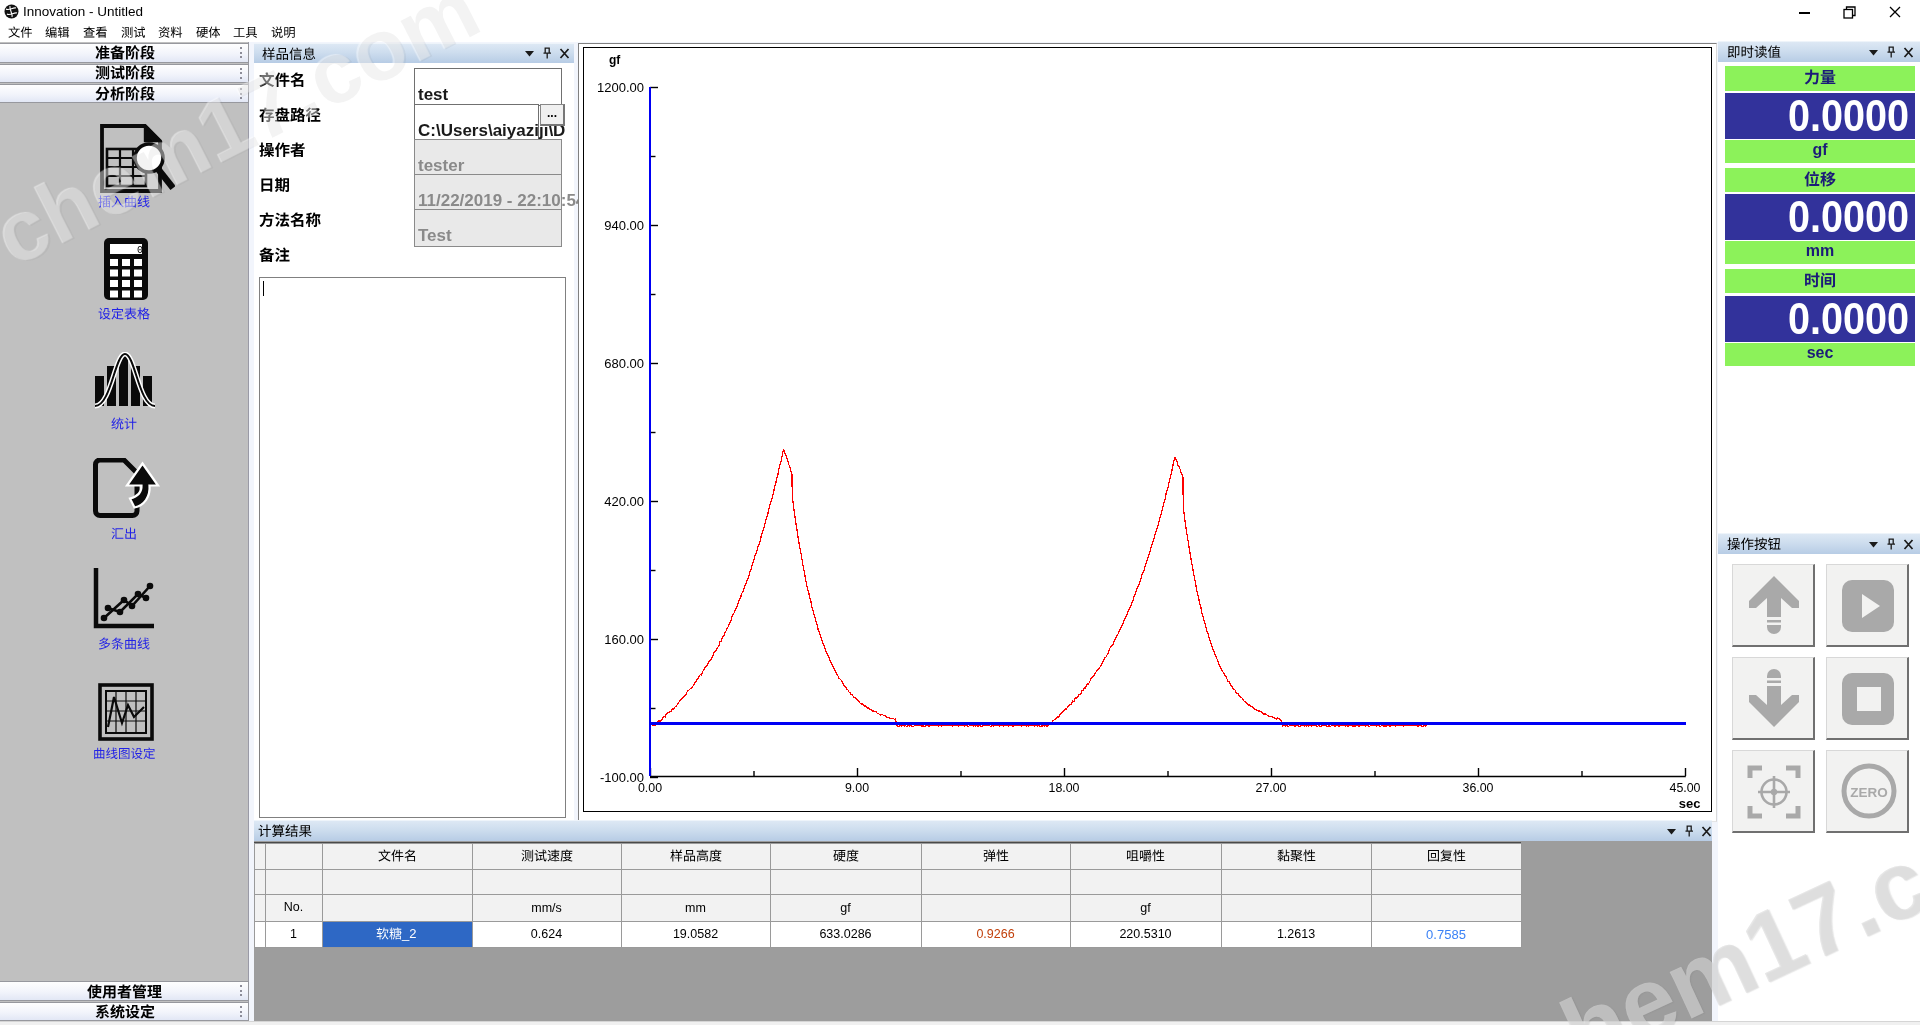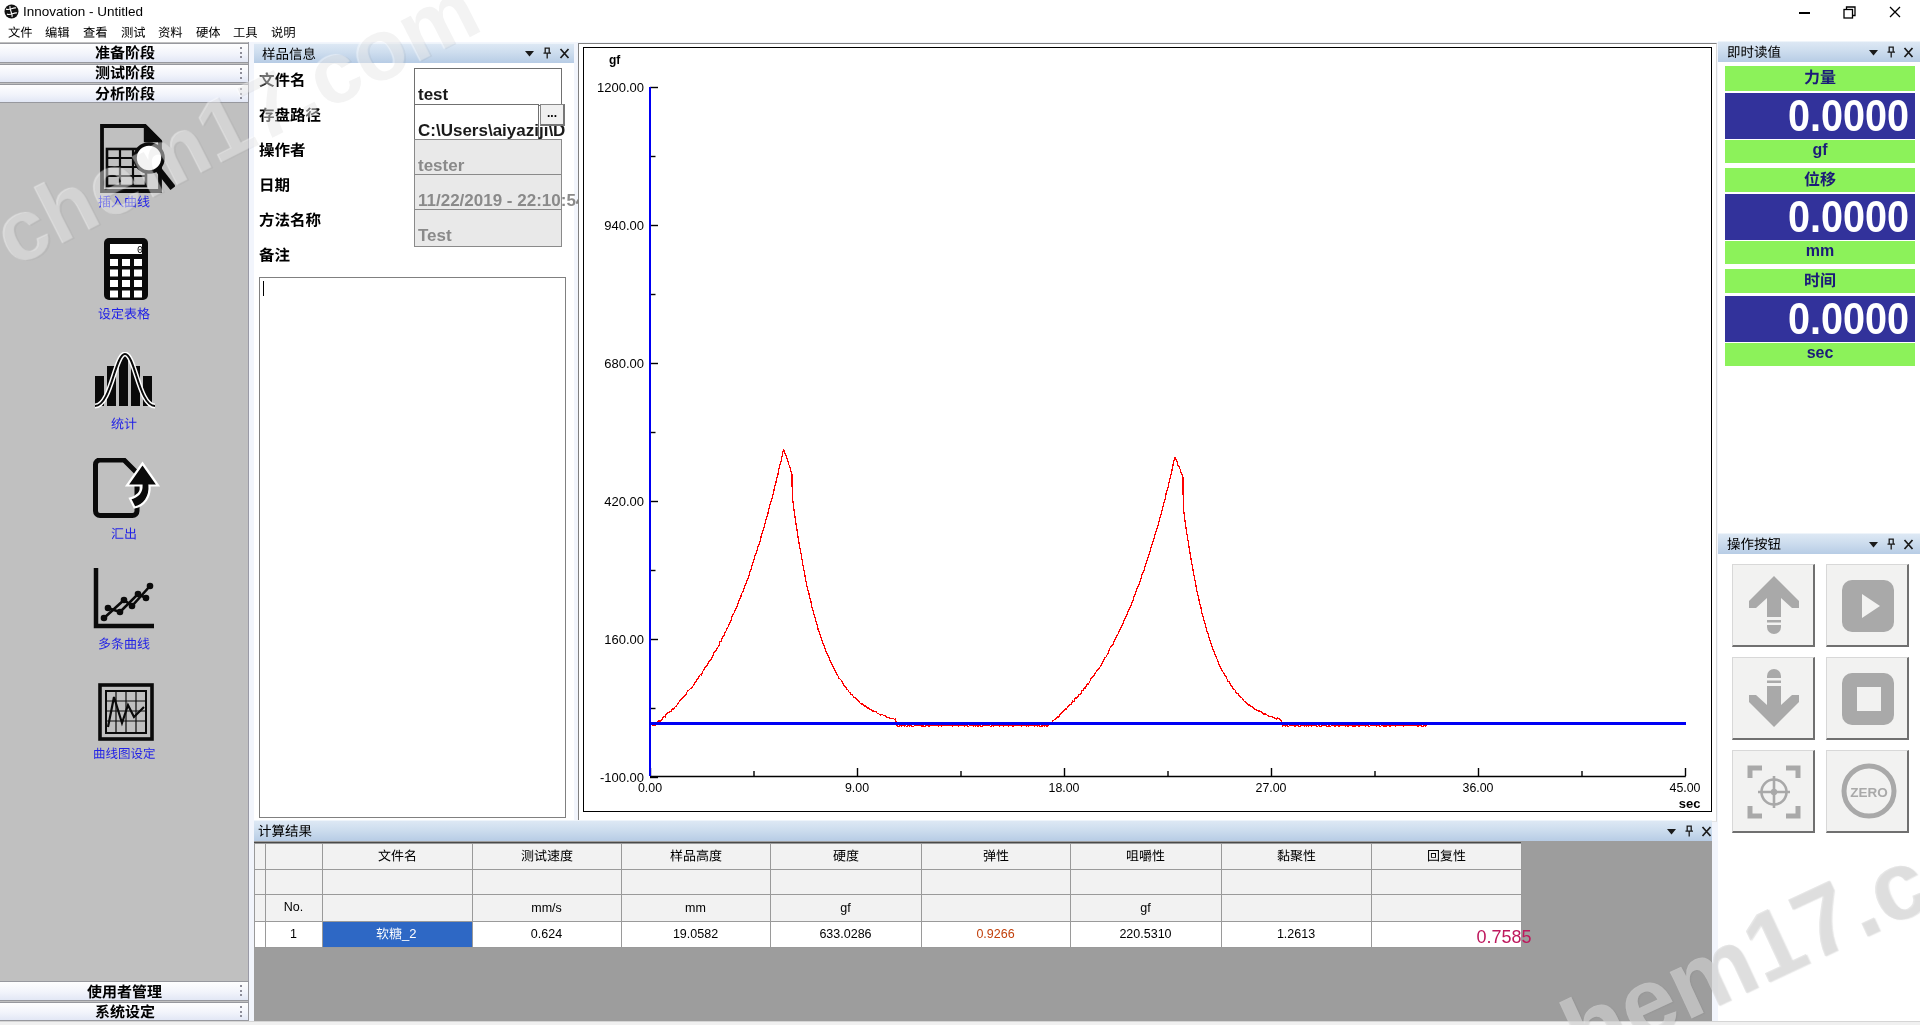--- a/index.html
+++ b/index.html
@@ -277,21 +277,21 @@
 <div class="a" style="left:595.5px;top:901px;width:200px;text-align:center;font-size:12.5px;color:#000;font-weight:normal">mm</div>
 <div class="a" style="left:745.5px;top:901px;width:200px;text-align:center;font-size:12.5px;color:#000;font-weight:normal">gf</div>
 <div class="a" style="left:1045.5px;top:901px;width:200px;text-align:center;font-size:12.5px;color:#000;font-weight:normal">gf</div>
 <div class="a" style="left:193.5px;top:927px;width:200px;text-align:center;font-size:12.5px;color:#000;font-weight:normal">1</div>
 <div class="a" style="left:446.5px;top:927px;width:200px;text-align:center;font-size:12.5px;color:#000;font-weight:normal">0.624</div>
 <div class="a" style="left:595.5px;top:927px;width:200px;text-align:center;font-size:12.5px;color:#000;font-weight:normal">19.0582</div>
 <div class="a" style="left:745.5px;top:927px;width:200px;text-align:center;font-size:12.5px;color:#000;font-weight:normal">633.0286</div>
 <div class="a" style="left:895.5px;top:927px;width:200px;text-align:center;font-size:12.5px;color:#c2410c;font-weight:normal">0.9266</div>
 <div class="a" style="left:1045.5px;top:927px;width:200px;text-align:center;font-size:12.5px;color:#000;font-weight:normal">220.5310</div>
 <div class="a" style="left:1196.0px;top:927px;width:200px;text-align:center;font-size:12.5px;color:#000;font-weight:normal">1.2613</div>
-<div class="a" style="left:1404px;top:927px;width:200px;text-align:center;font-size:18px;color:#be185d;font-weight:normal">0.7585</div>
+<div class="a" style="left:1346.0px;top:927px;width:200px;text-align:center;font-size:13px;color:#3b82f6;font-weight:normal">0.7585</div>
 <div class="a" style="left:1718px;top:41px;width:202px;height:981px;background:#fff"></div>
 <div class="hdr" style="left:1718px;top:41px;width:202px;height:21px"></div>
 <svg class="a" style="left:1868px;top:46px" width="46" height="13" viewBox="0 0 46 13">
     <path d="M1 4 L10 4 L5.5 9.5 Z" fill="#1a1a1a"></path>
     <path d="M21.2 1.2 h4 v5 h-4 Z M19.5 6.2 h7.5 M23.2 6.2 v5.3" stroke="#1a1a1a" stroke-width="1.3" fill="none"></path>
     <path d="M36.5 2 L44.5 11 M44.5 2 L36.5 11" stroke="#1a1a1a" stroke-width="1.7"></path>
   </svg>
 <div class="a" style="left:1725px;top:66px;width:190px;height:25px;background:#8cf25a"></div>
 <div class="a" style="left:1725px;top:93px;width:190px;height:46px;background:#32329b"></div>
 <div class="a" style="left:1725px;top:140px;width:190px;height:23px;background:#8cf25a"></div>

